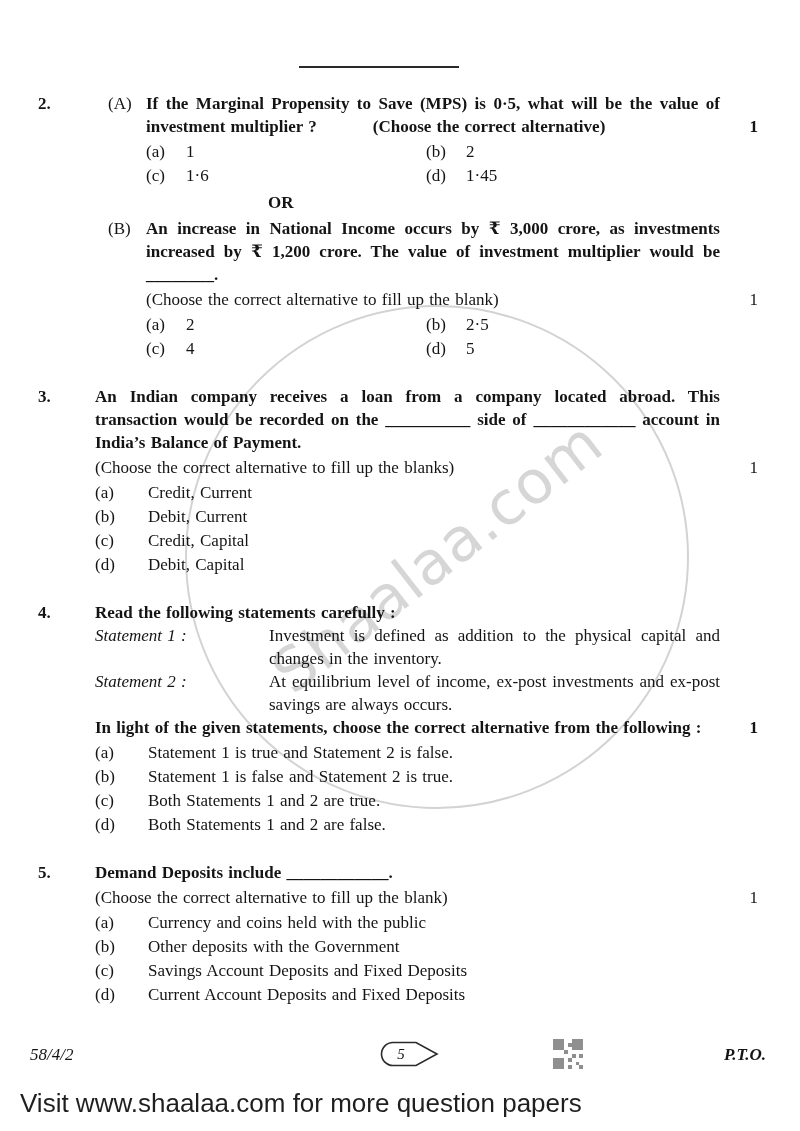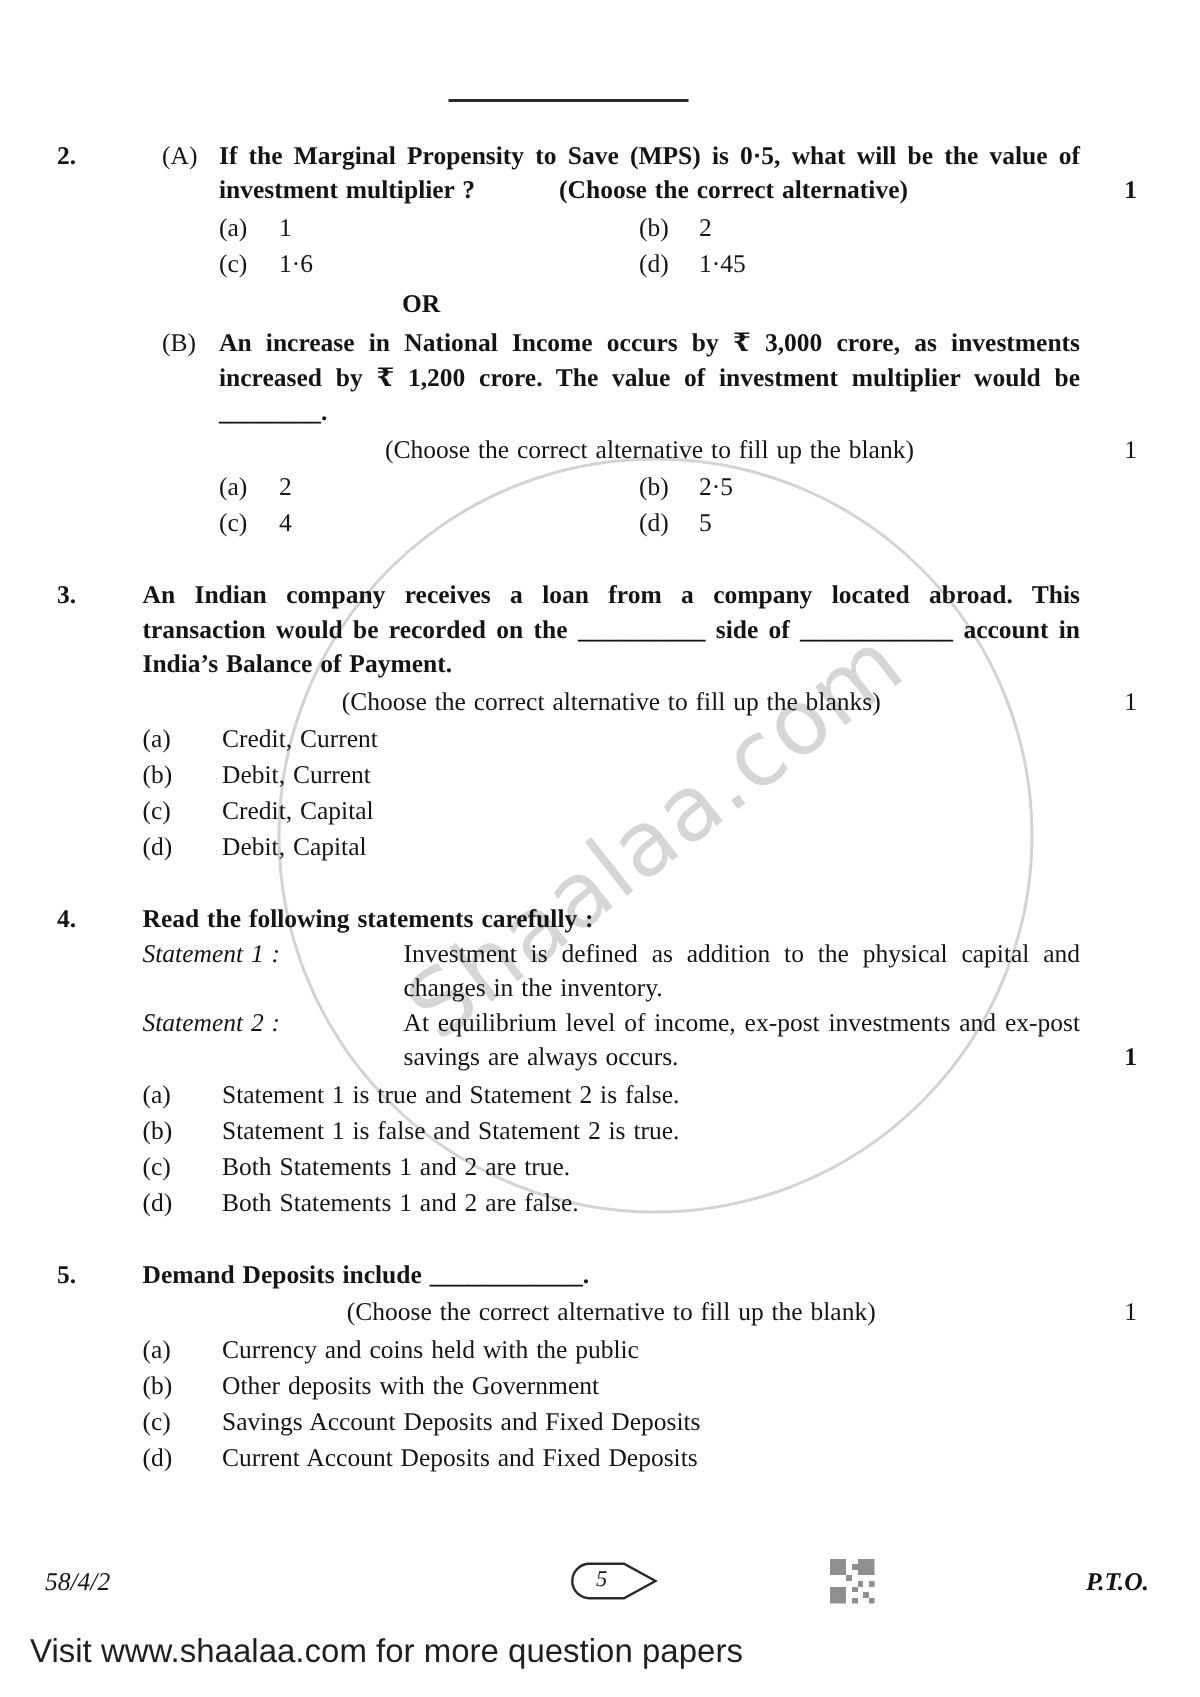--- a/index.html
+++ b/index.html
@@ -34,21 +34,21 @@
   .qnum { flex: 0 0 57px; font-weight: bold; }
   .qnum-wide { flex-basis: 70px; }
   .qbody { flex: 1; min-width: 0; }
 
   .part { display: flex; }
   .plabel { flex: 0 0 38px; }
   .ptext { flex: 1; min-width: 0; }
 
   p.just { margin: 0; text-align: justify; position: relative; font-weight: bold; }
   .instr-inline { margin-left: 56px; }
-  .instr-line { margin: 2px 0 0 0; text-align: center; position: relative; }
+  .instr-line { margin: 2px 0 0 0; text-align: left; position: relative; }
   .marks { position: absolute; right: -38px; bottom: 0; }
 
   .opts2 {
     display: grid; grid-template-columns: 40px 240px 40px 1fr;
     margin-top: 2px; line-height: 24px;
   }
   .opts1 { margin-top: 2px; }
   .opts1 .opt { display: flex; line-height: 24px; }
   .opts1 .olabel { flex: 0 0 53px; }
   .opts1 .otext { flex: 1; }
@@ -67,21 +67,21 @@
   .page-badge .num {
     position: absolute; left: 0; top: 50%; width: 46px;
     transform: translateY(-50%); text-align: center; font-size: 15px;
   }
   .qr { position: absolute; left: 523px; top: -1px; }
   .pto { position: absolute; right: 4px; top: 5px; font-weight: bold; font-size: 17px; }
 
   
   .site-footer {
     position: absolute; left: 20px; top: 1088px; z-index: 1;
-    font-family: "Liberation Sans", sans-serif; font-size: 22px; color: #1f1f1f;
+    font-family: "Liberation Sans", sans-serif; font-size: 26px; color: #1f1f1f;
   }
 </style>
 </head>
 <body>
 
 <div class="sheet">
 
   <div class="wm-circle">
     <span class="wm-text">Shaalaa.com</span>
   </div>
@@ -165,21 +165,21 @@
       <div class="qbody">
         <p class="just">Read the following statements carefully :</p>
         <div class="stmt">
           <span class="stmt-label">Statement 1 :</span>
           <span class="stmt-text">Investment is defined as addition to the physical capital and changes in the inventory.</span>
         </div>
         <div class="stmt">
           <span class="stmt-label">Statement 2 :</span>
           <span class="stmt-text">At equilibrium level of income, ex-post investments and ex-post savings are always occurs.</span>
         </div>
-        <p class="just lead-para"><span class="marks">1</span></p>
+        <p class="just lead-para"><span>In light of the given statements, choose the correct alternative from the following :</span><span class="marks">1</span></p>
         <div class="opts1">
           <div class="opt">
             <span class="olabel">(a)</span>
             <span class="otext">Statement 1 is true and Statement 2 is false.</span>
           </div>
           <div class="opt">
             <span class="olabel">(b)</span>
             <span class="otext">Statement 1 is false and Statement 2 is true.</span>
           </div>
           <div class="opt">

